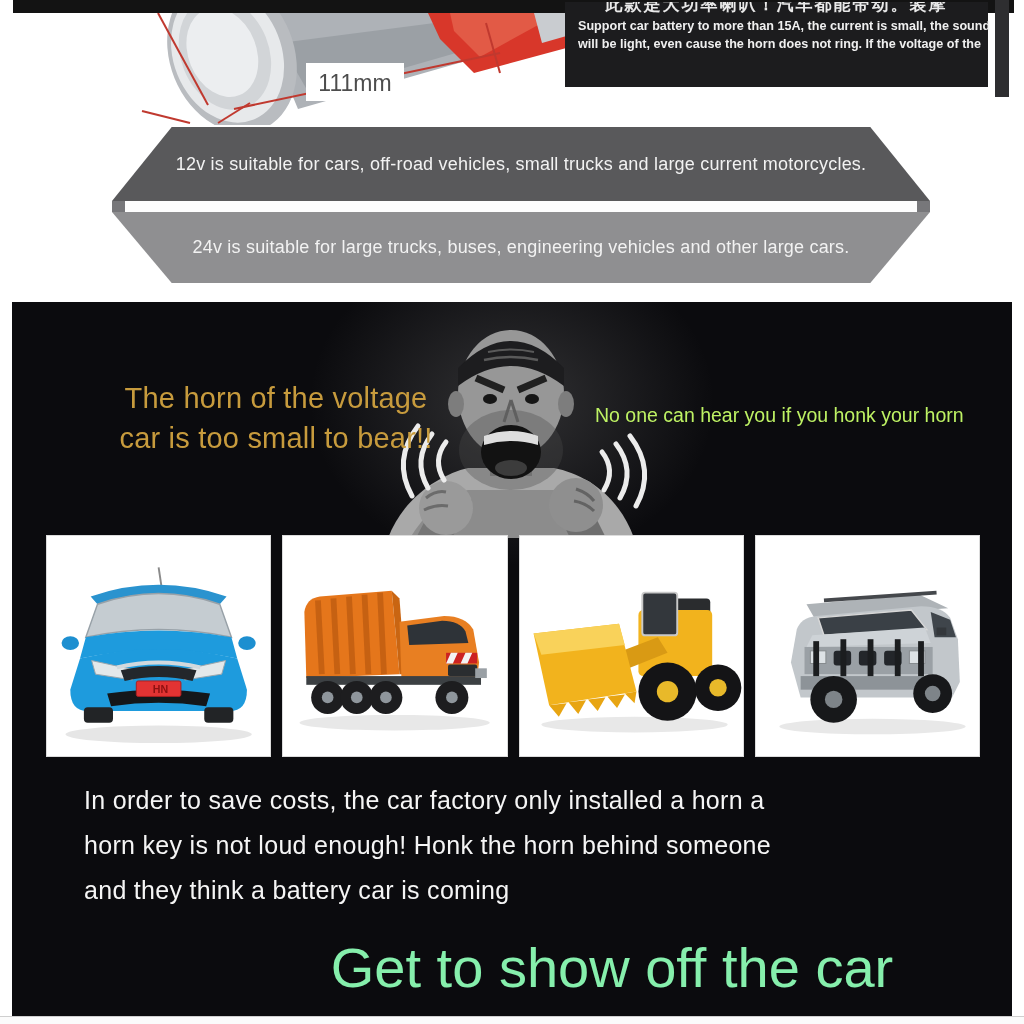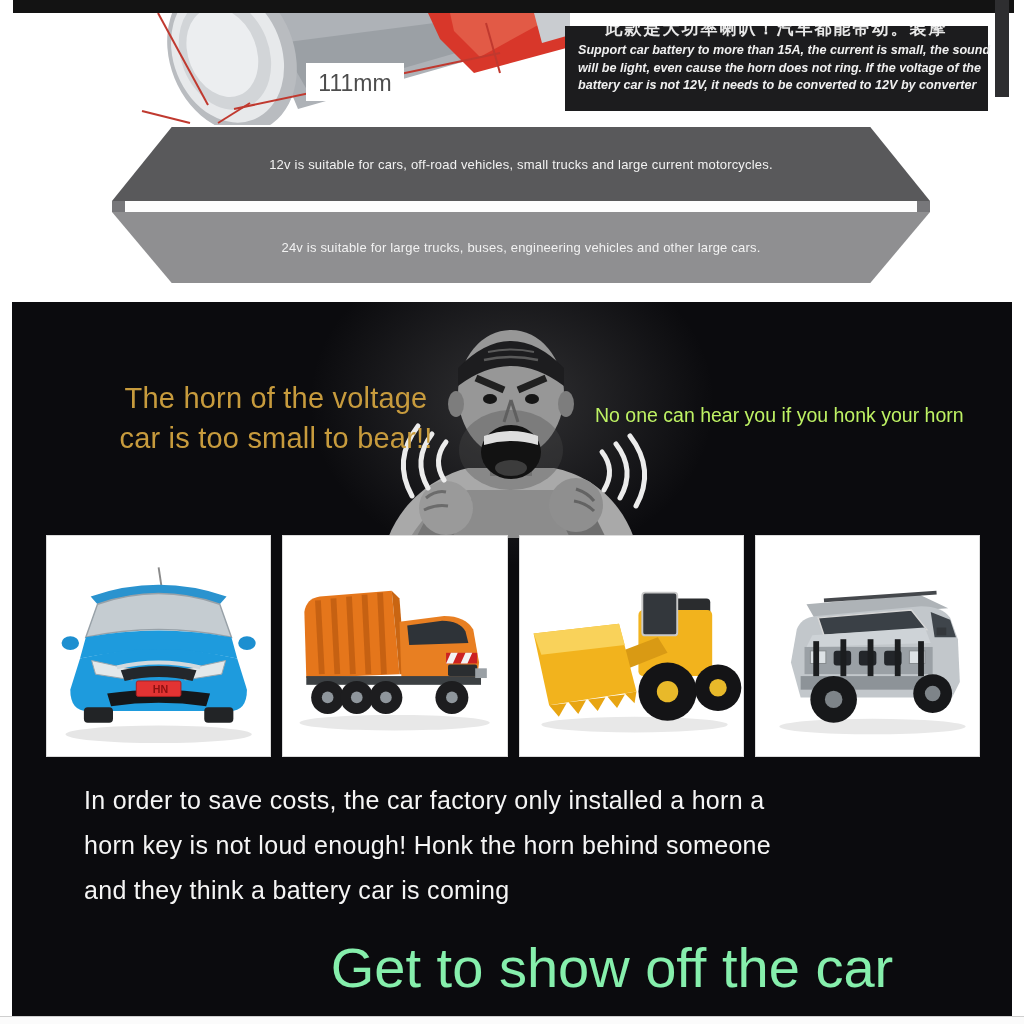--- a/index.html
+++ b/index.html
@@ -9,49 +9,49 @@
   }
   .abs{position:absolute;}
 
   
   #top-black-bar{left:13px;top:0;width:1001px;height:13px;background:#131313;}
   #right-dark-strip{left:995px;top:0;width:14px;height:97px;background:#2e2e30;}
 
   #horn-figure{left:130px;top:13px;width:440px;height:112px;overflow:hidden;}
 
   #spec-box{
-    left:565px;top:26px;width:423px;height:85px;background:#1c1c1e;
+    left:565px;top:2px;width:423px;height:85px;background:#1c1c1e;
     color:#f0f0f0;box-sizing:border-box;
   }
   #spec-cn-clip{height:13px;overflow:hidden;text-align:center;}
   #spec-cn{
     display:block;margin-top:-9px;font-size:17px;font-weight:bold;
     letter-spacing:2px;color:#e9e9e9;white-space:nowrap;
   }
   .spec-line{
     margin:0;padding:0 13px;font-size:12.6px;line-height:17.6px;
-    font-weight:600;color:#f0f0f0;white-space:nowrap;font-style:italic;
+    font-weight:600;color:#f0f0f0;white-space:nowrap;
   }
   #spec-box .spec-line:first-of-type{padding-top:3px;}
 
   
   #voltage-banner{left:112px;top:127px;width:818px;height:156px;}
   #hex-top{
     position:absolute;left:0;top:0;width:100%;height:74px;background:#59595b;
     clip-path:polygon(7.3% 0,92.7% 0,100% 100%,0 100%);
     display:flex;align-items:center;justify-content:center;
   }
   #hex-band{position:absolute;left:0;top:74px;width:100%;height:11px;background:#77777a;}
   #hex-band-inner{position:absolute;left:13px;right:13px;top:0;height:11px;background:#fdfdfd;}
   #hex-bottom{
     position:absolute;left:0;top:85px;width:100%;height:71px;background:#8f8f91;
     clip-path:polygon(0 0,100% 0,92.7% 100%,7.3% 100%);
     display:flex;align-items:center;justify-content:center;
   }
-  .hex-text{color:#f2f2f2;font-size:13px;letter-spacing:.2px;white-space:nowrap;}
+  .hex-text{color:#f2f2f2;font-size:18px;letter-spacing:.2px;white-space:nowrap;}
 
   
   #hero-section{left:12px;top:302px;width:1000px;height:714px;background:#0b0b0e;overflow:hidden;}
   #hero-glow{
     left:290px;top:-70px;width:420px;height:340px;border-radius:50%;
     background:radial-gradient(ellipse at center,rgba(130,130,130,.32),rgba(11,11,14,0) 68%);
   }
   #man-figure{left:338px;top:0;width:322px;height:236px;}
 
   #hero-headline{
@@ -114,21 +114,20 @@
     <text x="225" y="78" font-size="23" fill="#4d4d4d" text-anchor="middle">111mm</text>
   </svg>
 </div>
 
 <div class="abs" id="spec-box">
   <div id="spec-cn-clip">
     <span id="spec-cn">此款是大功率喇叭！汽车都能带动。装摩</span>
   </div>
   <p class="spec-line">Support car battery to more than 15A, the current is small, the sound</p>
   <p class="spec-line">will be light, even cause the horn does not ring. If the voltage of the</p>
-  <p class="spec-line">battery car is not 12V, it needs to be converted to 12V by converter</p>
 </div>
 
 <div class="abs" id="voltage-banner">
   <div id="hex-top">
     <span class="hex-text">12v is suitable for cars, off-road vehicles, small trucks and large current motorcycles.</span>
   </div>
   <div id="hex-band">
     <div id="hex-band-inner"></div>
   </div>
   <div id="hex-bottom">

